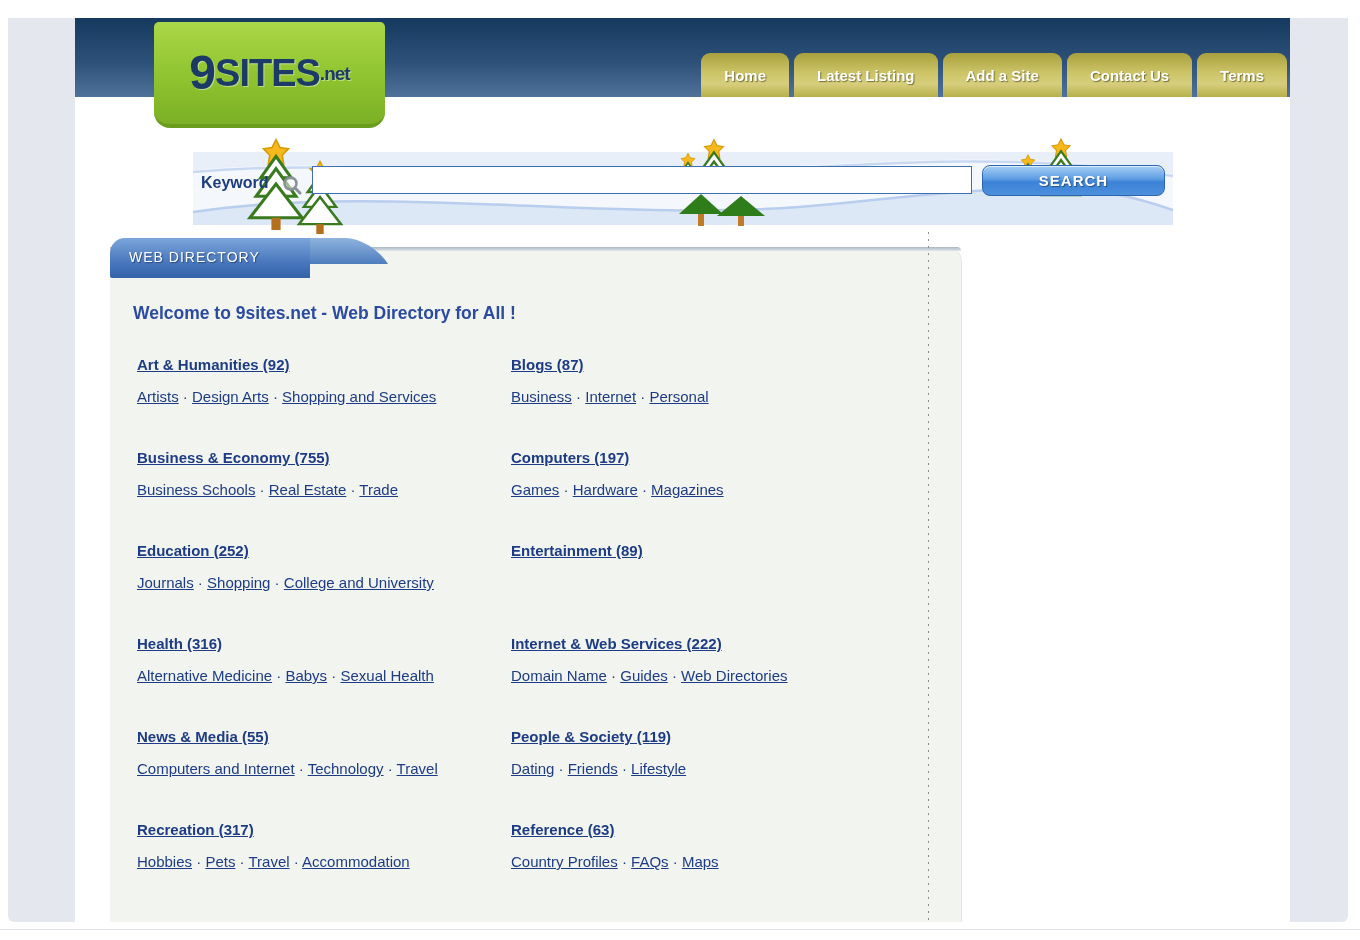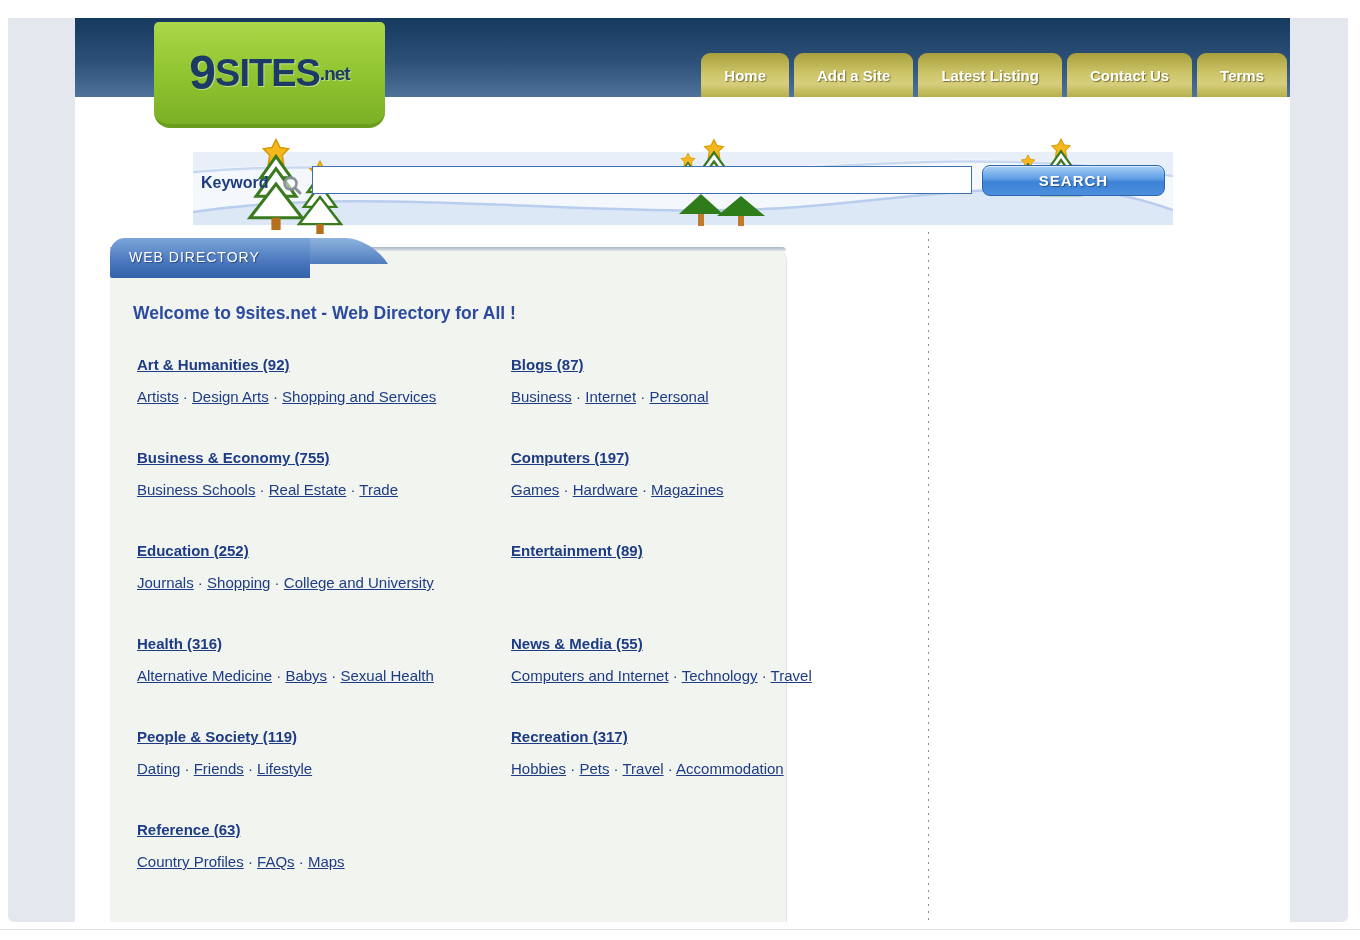--- a/index.html
+++ b/index.html
@@ -53,21 +53,21 @@
   .dir-tab .tab-main { position:absolute; left:0; top:0; width:200px; height:40px;
     background:linear-gradient(to bottom,#7ba6da 0%,#4a77bd 60%,#3362a9 100%);
     border-radius:15px 0 0 2px; }
   .dir-tab .tab-swoosh { position:absolute; left:168px; top:0; width:110px; height:26px;
     background:linear-gradient(to bottom,#8fb3de 0%,#4e7cbd 100%);
     transform:skewX(32deg); transform-origin:bottom left; border-radius:0 26px 0 0; }
   .dir-tab .tab-label { position:absolute; left:19px; top:11px; color:#ffffff;
     font-size:14px; font-weight:normal; letter-spacing:1px;
     text-shadow:1px 1px 1px #2a4c7e; }
 
-  .panel { position:absolute; left:35px; top:229px; width:677px; height:675px;
+  .panel { position:absolute; left:35px; top:229px; width:852px; height:675px;
     background:#f2f4ef; border-radius:0 14px 0 0; border-right:1px solid #e3e7e3; }
   .panel::before { content:''; position:absolute; left:0; top:0; width:100%; height:4px;
     background:linear-gradient(to bottom,#a9b6c2,#dfe6ec); border-radius:0 14px 0 0; }
 
   .welcome { position:absolute; left:23px; top:56px; font-size:17.5px; font-weight:bold;
     color:#2b4ba1; }
 
   .cat-grid { position:absolute; left:27px; top:106px; width:760px;
     display:grid; grid-template-columns:374px 386px; row-gap:37px; }
   .cat { font-size:15px; line-height:24px; max-width:362px; }
@@ -90,23 +90,23 @@
 
   <div class="header">
     <div class="logo">
       <span class="logo-9">9</span>
         <span class="logo-sites">SITES</span>
         <span class="logo-net">.net</span>
     </div>
     <nav class="tabs" id="navTabs">
   <a class="tab">Home</a>
 
+  <a class="tab">Latest Listing</a>
+
   <a class="tab">Add a Site</a>
-
-  <a class="tab">Latest Listing</a>
 
   <a class="tab">Contact Us</a>
 
   <a class="tab">Terms</a>
 </nav>
   </div>
 
   <div class="search-band">
     <svg class="waves" viewBox="0 0 980 73" preserveAspectRatio="none">
       <rect x="0" y="0" width="980" height="73" fill="#f4f8fd"></rect>
@@ -206,20 +206,24 @@
 
   <div class="cat">
     <a class="cat-title">Entertainment (89)</a>
   </div>
 
   <div class="cat">
     <a class="cat-title">Health (316)</a>
     <div class="cat-links"><a>Alternative Medicine</a><span class="sep"> · </span><a>Babys</a><span class="sep"> · </span><a>Sexual Health</a></div>
   </div>
 
+  <div class="cat">
+    <a class="cat-title">Internet &amp; Web Services (222)</a>
+    <div class="cat-links"><a>Domain Name</a><span class="sep"> · </span><a>Guides</a><span class="sep"> · </span><a>Web Directories</a></div>
+  </div>
 
   <div class="cat">
     <a class="cat-title">News &amp; Media (55)</a>
     <div class="cat-links"><a>Computers and Internet</a><span class="sep"> · </span><a>Technology</a><span class="sep"> · </span><a>Travel</a></div>
   </div>
 
   <div class="cat">
     <a class="cat-title">People &amp; Society (119)</a>
     <div class="cat-links"><a>Dating</a><span class="sep"> · </span><a>Friends</a><span class="sep"> · </span><a>Lifestyle</a></div>
   </div>

